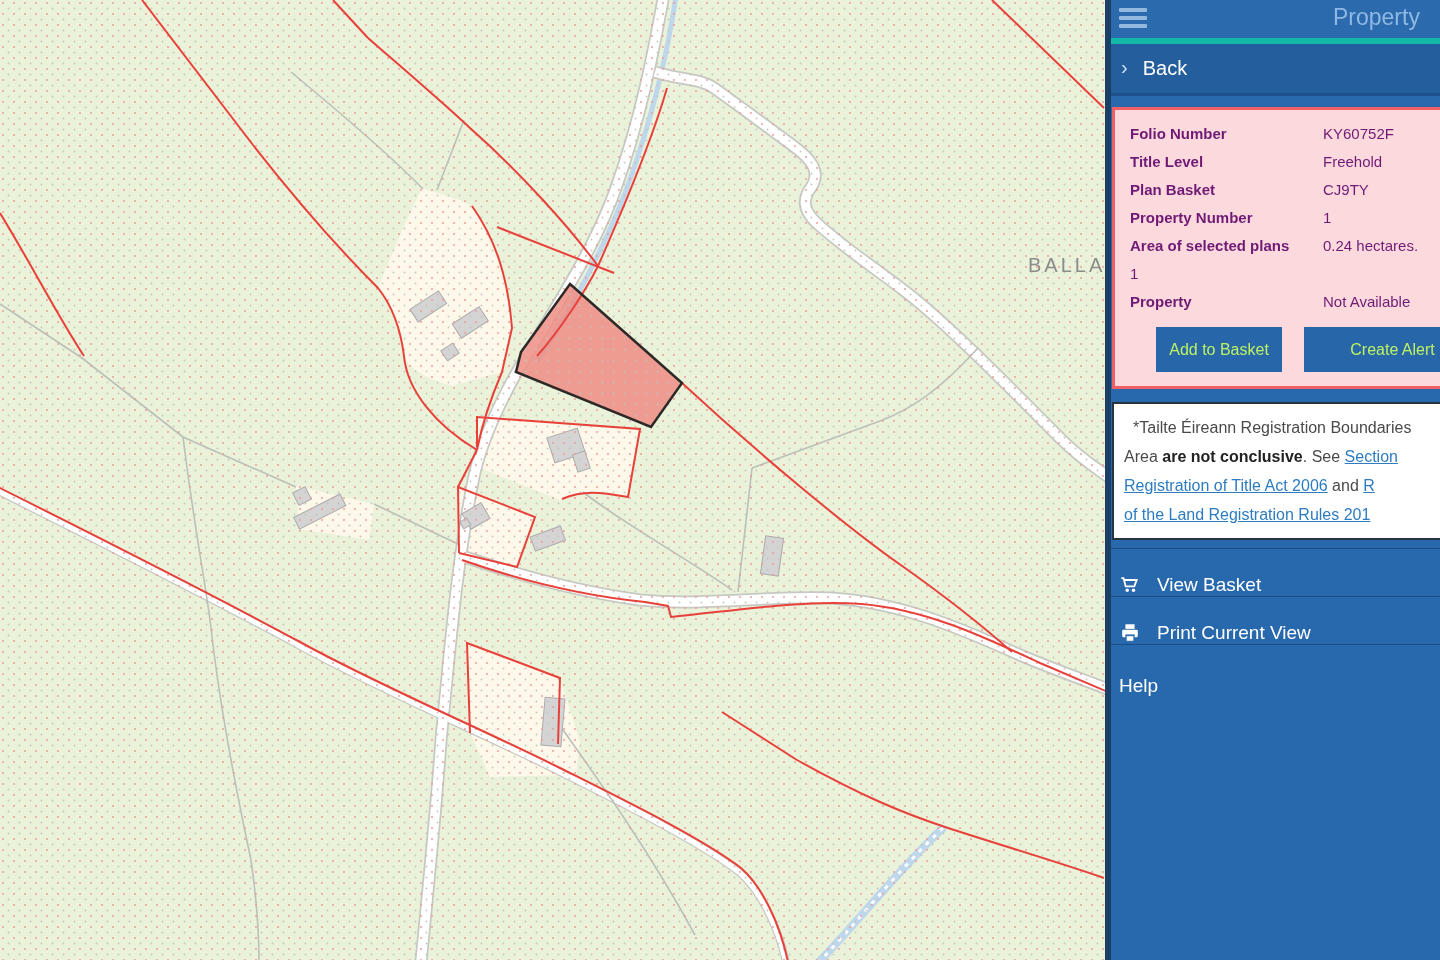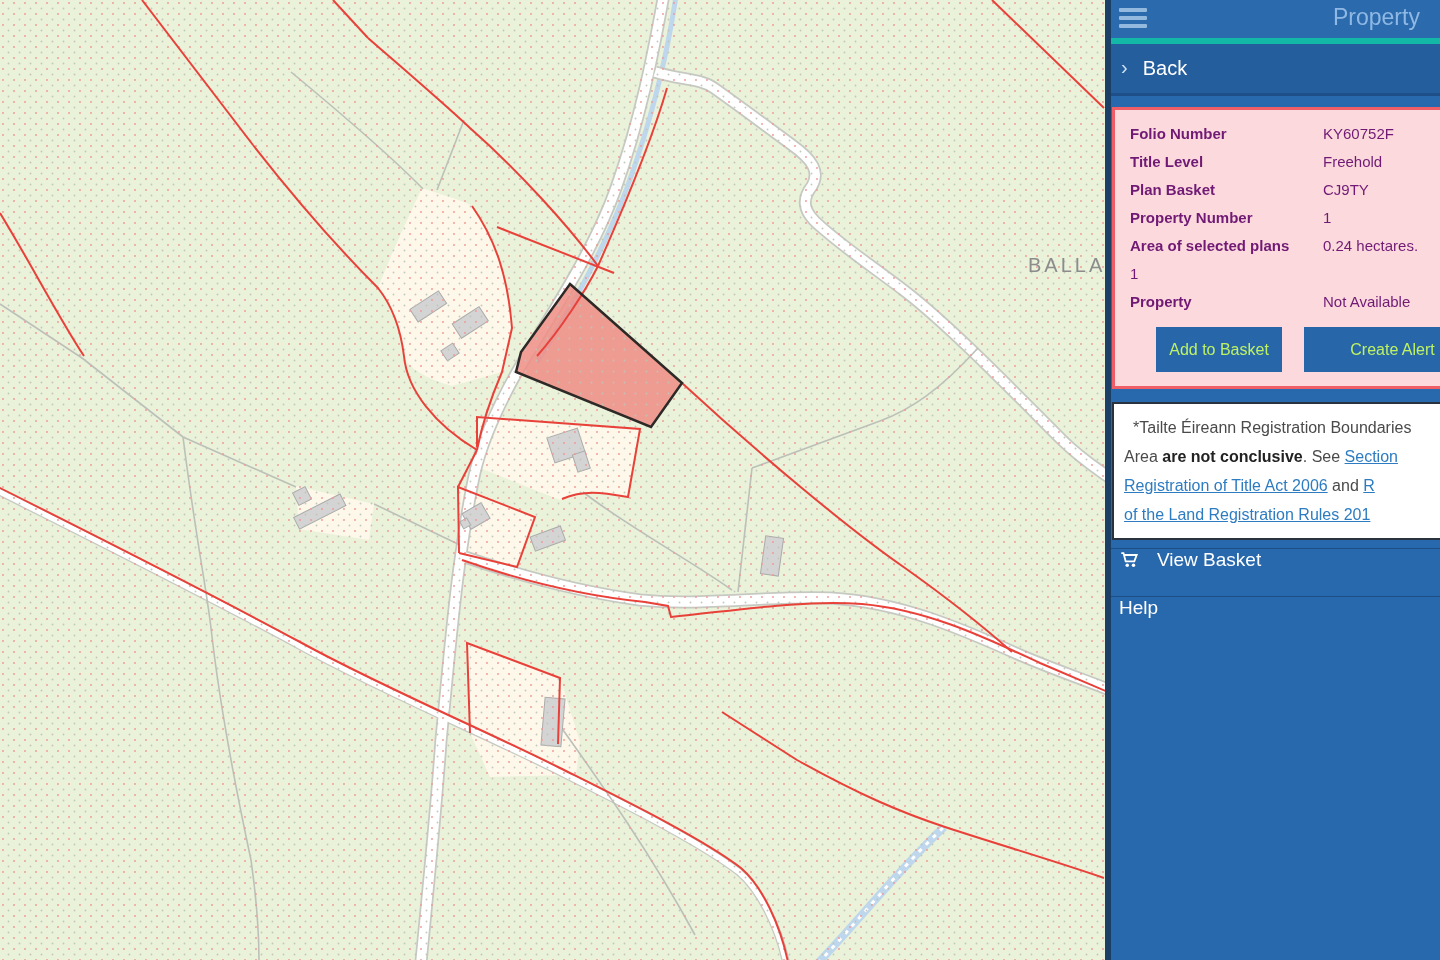--- a/index.html
+++ b/index.html
@@ -29,21 +29,21 @@
        height:45px;cursor:pointer;font-family:inherit;}
   .btn.add{width:142px;margin-left:26px;}
   .btn.alert{width:200px;margin-left:22px;}
   .disclaimer{margin:13px 0 0 7px;width:372px;background:#fff;border:2px solid #28333f;
               padding:9px 4px 9px 10px;box-sizing:border-box;}
   .disc-line{font-size:16px;line-height:29px;color:#4a4a4a;white-space:nowrap;overflow:hidden;}
   .disc-line.indent{text-indent:9px;}
   .disc-line b{color:#222;}
   .lnk{color:#2d7cc1;text-decoration:underline;cursor:pointer;}
   .menu{margin-top:8px;}
-  .menu-row{display:flex;align-items:flex-start;height:47px;border-top:1px solid #1d4d85;
+  .menu-row{display:flex;align-items:flex-end;height:47px;border-top:1px solid #1d4d85;
             color:#fff;font-size:19px;cursor:pointer;}
   .menu-row .mi{width:22px;height:22px;margin:0 16px 0 14px;flex:0 0 auto;}
   .menu-row.help{height:52px;padding-left:14px;}
 </style>
 </head>
 <body>
 
 <div class="app">
 
   <div class="map">
@@ -233,18 +233,29 @@
       <div class="menu-row">
         <span class="mi">
           <svg width="22" height="22" viewBox="0 0 24 24">
             <path d="M2.5 4.5h2.4l2.4 9h9.4l2.6-7H6.2" fill="none" stroke="#fff" stroke-width="2"></path>
             <circle cx="9" cy="17.8" r="1.9" fill="#fff"></circle>
             <circle cx="15.8" cy="17.8" r="1.9" fill="#fff"></circle>
           </svg>
         </span>
         <span>View Basket</span>
       </div>
+      <div class="menu-row">
+        <span class="mi">
+          <svg width="22" height="22" viewBox="0 0 24 24">
+            <rect x="7" y="2.5" width="10" height="5" fill="#fff"></rect>
+            <rect x="3.5" y="8.5" width="17" height="8" rx="1.2" fill="#fff"></rect>
+            <rect x="7" y="13.5" width="10" height="3" fill="#2868ac"></rect>
+            <rect x="7.8" y="15" width="8.4" height="6" fill="#fff" stroke="#2868ac" stroke-width="1"></rect>
+          </svg>
+        </span>
+        <span>Print Current View</span>
+      </div>
       <div class="menu-row help">
         <span>Help</span>
       </div>
     </div>
   </div>
 </div>
 
 </body></html>

